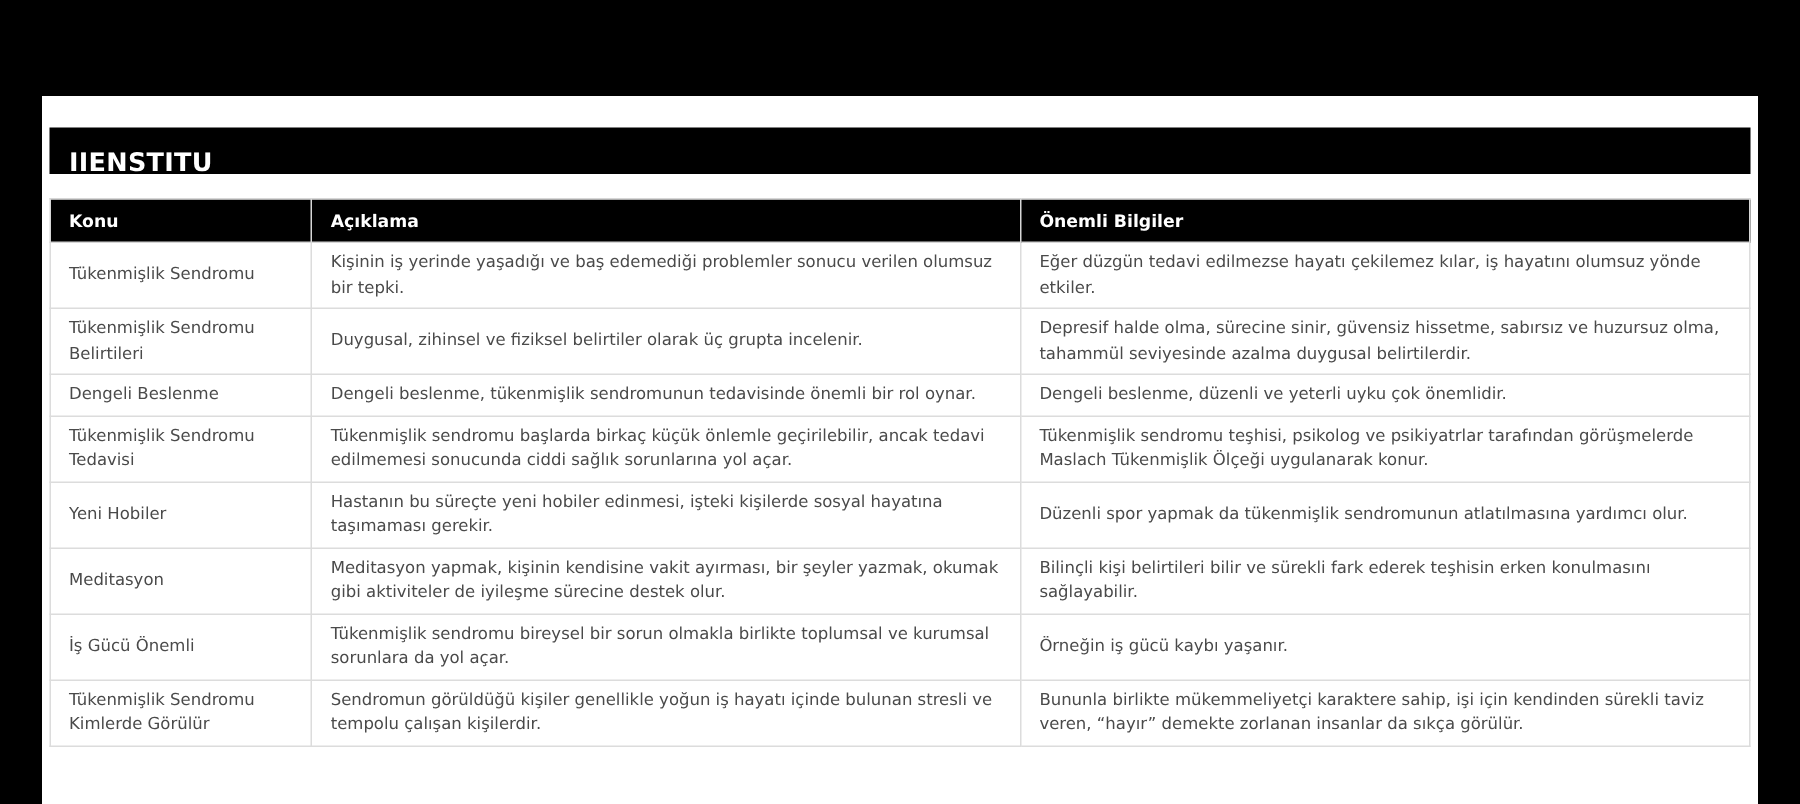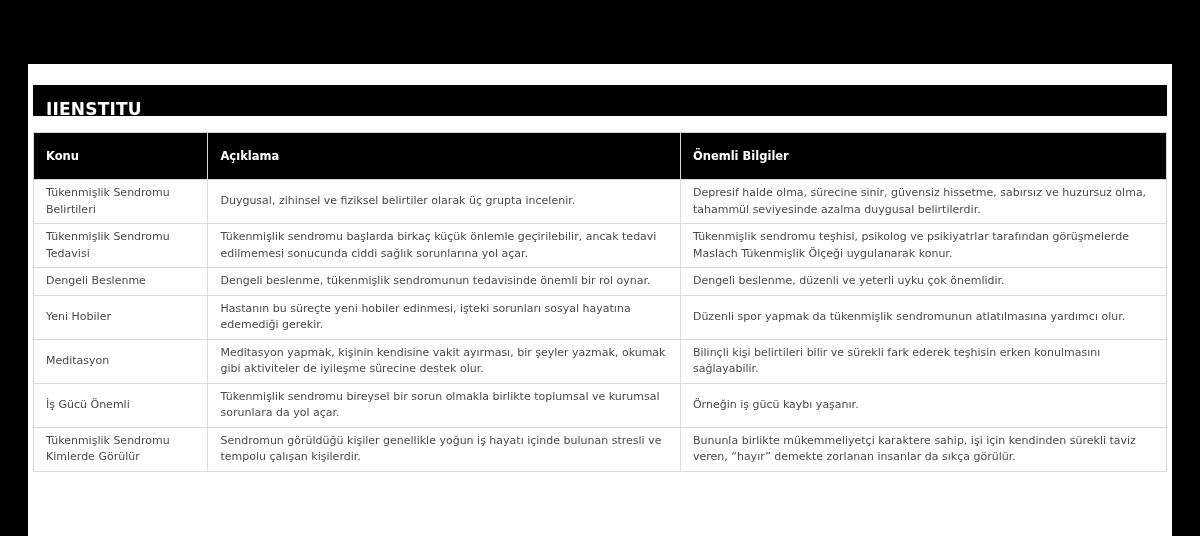--- a/index.html
+++ b/index.html
@@ -36,21 +36,21 @@
     width: 100%;
     border-collapse: collapse;
     table-layout: fixed;
   }
   table.info-table th {
     background: #000000;
     color: #ffffff;
     font-size: 11.5px;
     font-weight: bold;
     text-align: left;
-    padding: 16px 12px;
+    padding: 7px 12px;
     border: 1px solid #d6d6d6;
   }
   table.info-table td {
     font-size: 11px;
     color: #4a4a4a;
     line-height: 1.5;
     padding: 5px 12px;
     border: 1px solid #dcdcdc;
     vertical-align: middle;
     background: #ffffff;
@@ -75,37 +75,42 @@
       </colgroup>
       <thead>
         <tr>
             <th>Konu</th>
             <th>Açıklama</th>
             <th>Önemli Bilgiler</th>
           </tr>
       </thead>
       <tbody>
           <tr>
+            <td>Tükenmişlik Sendromu</td>
+            <td>Kişinin iş yerinde yaşadığı ve baş edemediği problemler sonucu verilen olumsuz bir tepki.</td>
+            <td>Eğer düzgün tedavi edilmezse hayatı çekilemez kılar, iş hayatını olumsuz yönde etkiler.</td>
+          </tr>
+          <tr>
             <td>Tükenmişlik Sendromu Belirtileri</td>
             <td>Duygusal, zihinsel ve fiziksel belirtiler olarak üç grupta incelenir.</td>
             <td>Depresif halde olma, sürecine sinir, güvensiz hissetme, sabırsız ve huzursuz olma, tahammül seviyesinde azalma duygusal belirtilerdir.</td>
+          </tr>
+          <tr>
+            <td>Dengeli Beslenme</td>
+            <td>Dengeli beslenme, tükenmişlik sendromunun tedavisinde önemli bir rol oynar.</td>
+            <td>Dengeli beslenme, düzenli ve yeterli uyku çok önemlidir.</td>
           </tr>
           <tr>
             <td>Tükenmişlik Sendromu Tedavisi</td>
             <td>Tükenmişlik sendromu başlarda birkaç küçük önlemle geçirilebilir, ancak tedavi edilmemesi sonucunda ciddi sağlık sorunlarına yol açar.</td>
             <td>Tükenmişlik sendromu teşhisi, psikolog ve psikiyatrlar tarafından görüşmelerde Maslach Tükenmişlik Ölçeği uygulanarak konur.</td>
           </tr>
           <tr>
-            <td>Dengeli Beslenme</td>
-            <td>Dengeli beslenme, tükenmişlik sendromunun tedavisinde önemli bir rol oynar.</td>
-            <td>Dengeli beslenme, düzenli ve yeterli uyku çok önemlidir.</td>
-          </tr>
-          <tr>
             <td>Yeni Hobiler</td>
-            <td>Hastanın bu süreçte yeni hobiler edinmesi, işteki sorunları sosyal hayatına edemediği gerekir.</td>
+            <td>Hastanın bu süreçte yeni hobiler edinmesi, işteki kişilerde sosyal hayatına taşımaması gerekir.</td>
             <td>Düzenli spor yapmak da tükenmişlik sendromunun atlatılmasına yardımcı olur.</td>
           </tr>
           <tr>
             <td>Meditasyon</td>
             <td>Meditasyon yapmak, kişinin kendisine vakit ayırması, bir şeyler yazmak, okumak gibi aktiviteler de iyileşme sürecine destek olur.</td>
             <td>Bilinçli kişi belirtileri bilir ve sürekli fark ederek teşhisin erken konulmasını sağlayabilir.</td>
           </tr>
           <tr>
             <td>İş Gücü Önemli</td>
             <td>Tükenmişlik sendromu bireysel bir sorun olmakla birlikte toplumsal ve kurumsal sorunlara da yol açar.</td>

